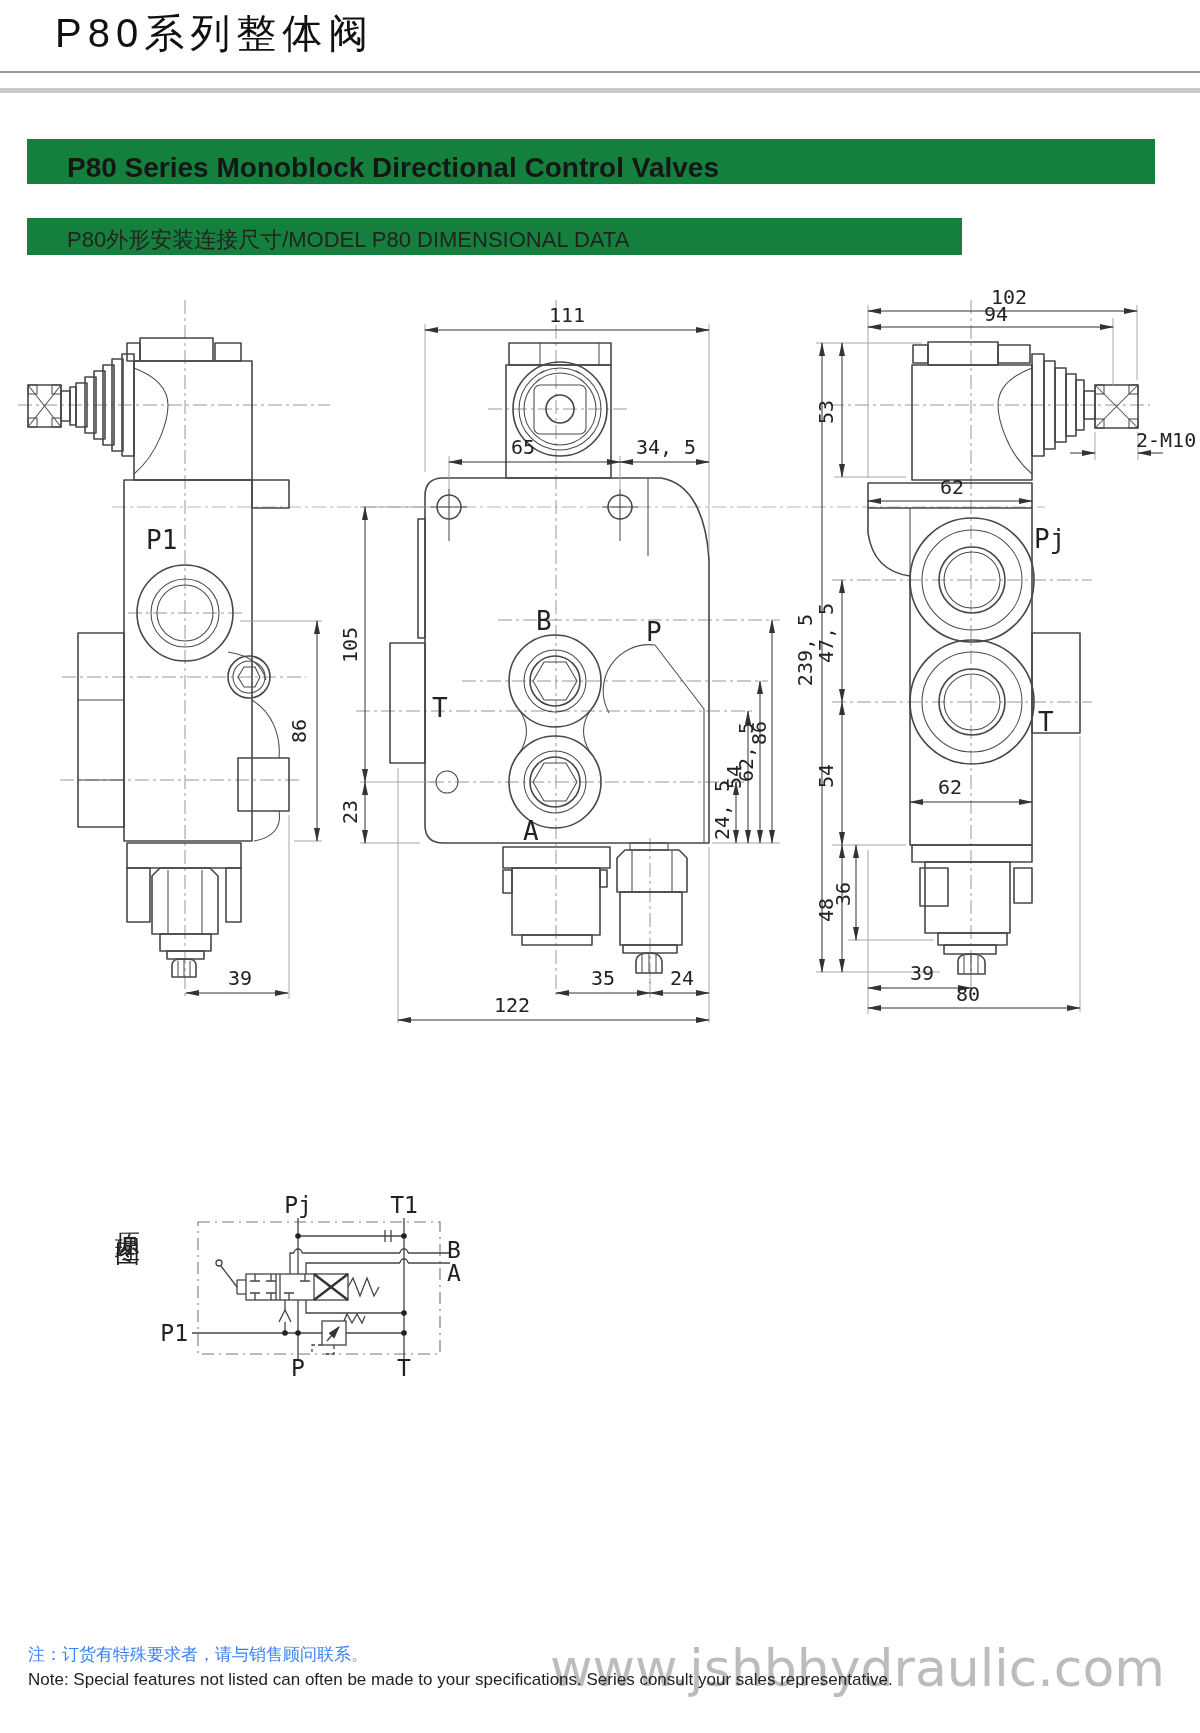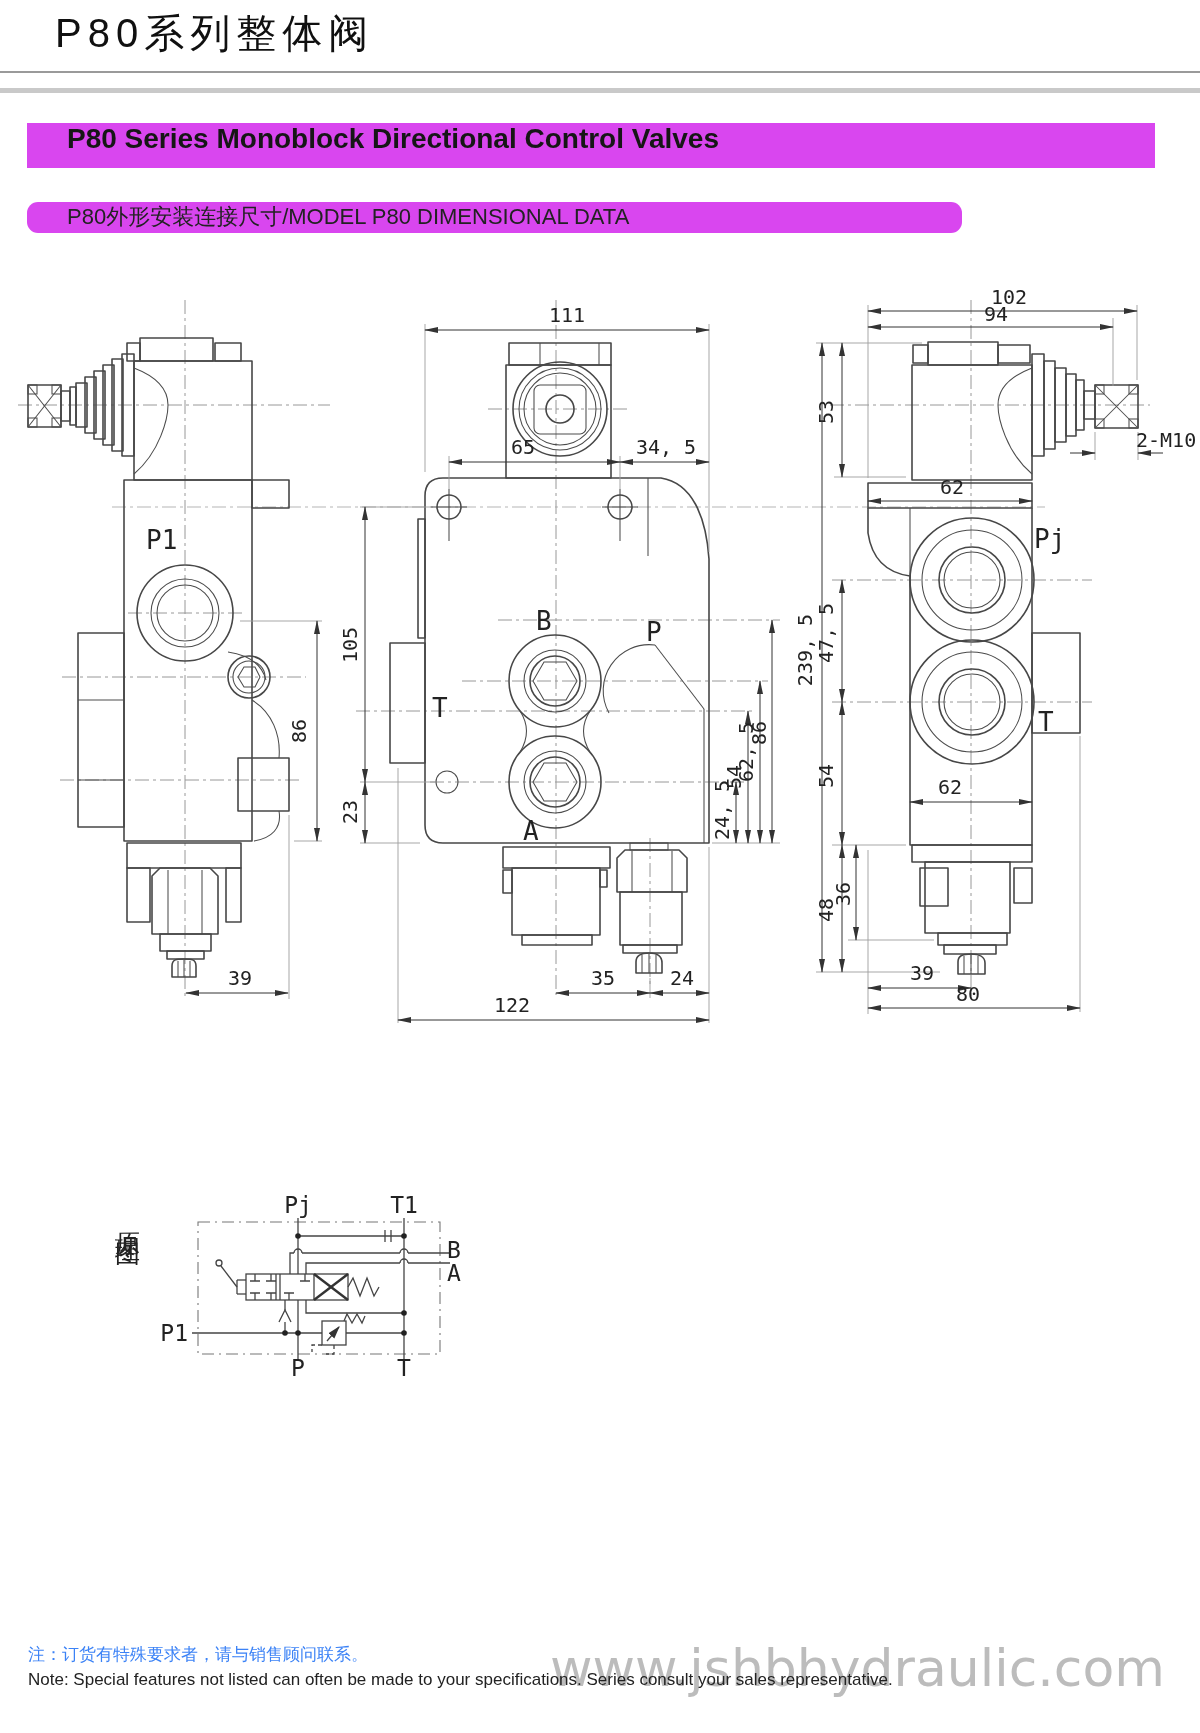--- a/index.html
+++ b/index.html
@@ -2,24 +2,24 @@
 <html><head>
 <meta charset="utf-8">
 <style>
   html,body{margin:0;padding:0;background:#fff;}
   .page{position:relative;width:1200px;height:1733px;background:#fff;overflow:hidden;
         font-family:"Liberation Sans",sans-serif;color:#111;}
   .title{position:absolute;left:55px;top:6px;font-size:40px;letter-spacing:6px;color:#101010;
          font-family:"Liberation Sans",sans-serif;font-weight:500;}
   .rule1{position:absolute;left:0;top:71px;width:1200px;height:2px;background:#9a9a9a;}
   .rule2{position:absolute;left:0;top:88px;width:1200px;height:5px;background:#c9c9c9;}
-  .banner{position:absolute;background:#d946ef;display:flex;align-items:flex-start;}
+  .banner{position:absolute;background:#15803d;display:flex;align-items:flex-end;margin-top:16px;}
   .banner1{left:27px;top:123px;width:1128px;height:45px;}
   .banner1 span{font-size:28px;font-weight:bold;color:#161616;padding-left:40px;}
-  .banner2{left:27px;top:202px;width:935px;height:31px;border-radius:11px;}
+  .banner2{left:27px;top:202px;width:935px;height:37px;}
   .banner2 span{font-size:22px;color:#222;padding-left:40px;}
   svg{position:absolute;overflow:visible;}
   .ol{stroke:#474747;stroke-width:1.6;fill:none;stroke-linejoin:round;}
   .tl{stroke:#4c4c4c;stroke-width:1.05;fill:none;}
   .cl{stroke:#989898;stroke-width:1;fill:none;stroke-dasharray:14 4 3 4;}
   .cl2{stroke:#b5b5b5;stroke-width:1;fill:none;stroke-dasharray:14 4 3 4;}
   .xl{stroke:#9d9d9d;stroke-width:0.9;fill:none;}
   .dl{stroke:#333;stroke-width:1;fill:none;}
   .dim{font-family:"DejaVu Sans Mono",monospace;font-size:20px;fill:#222;}
   .port{font-family:"DejaVu Sans Mono",monospace;font-size:26px;fill:#222;}

